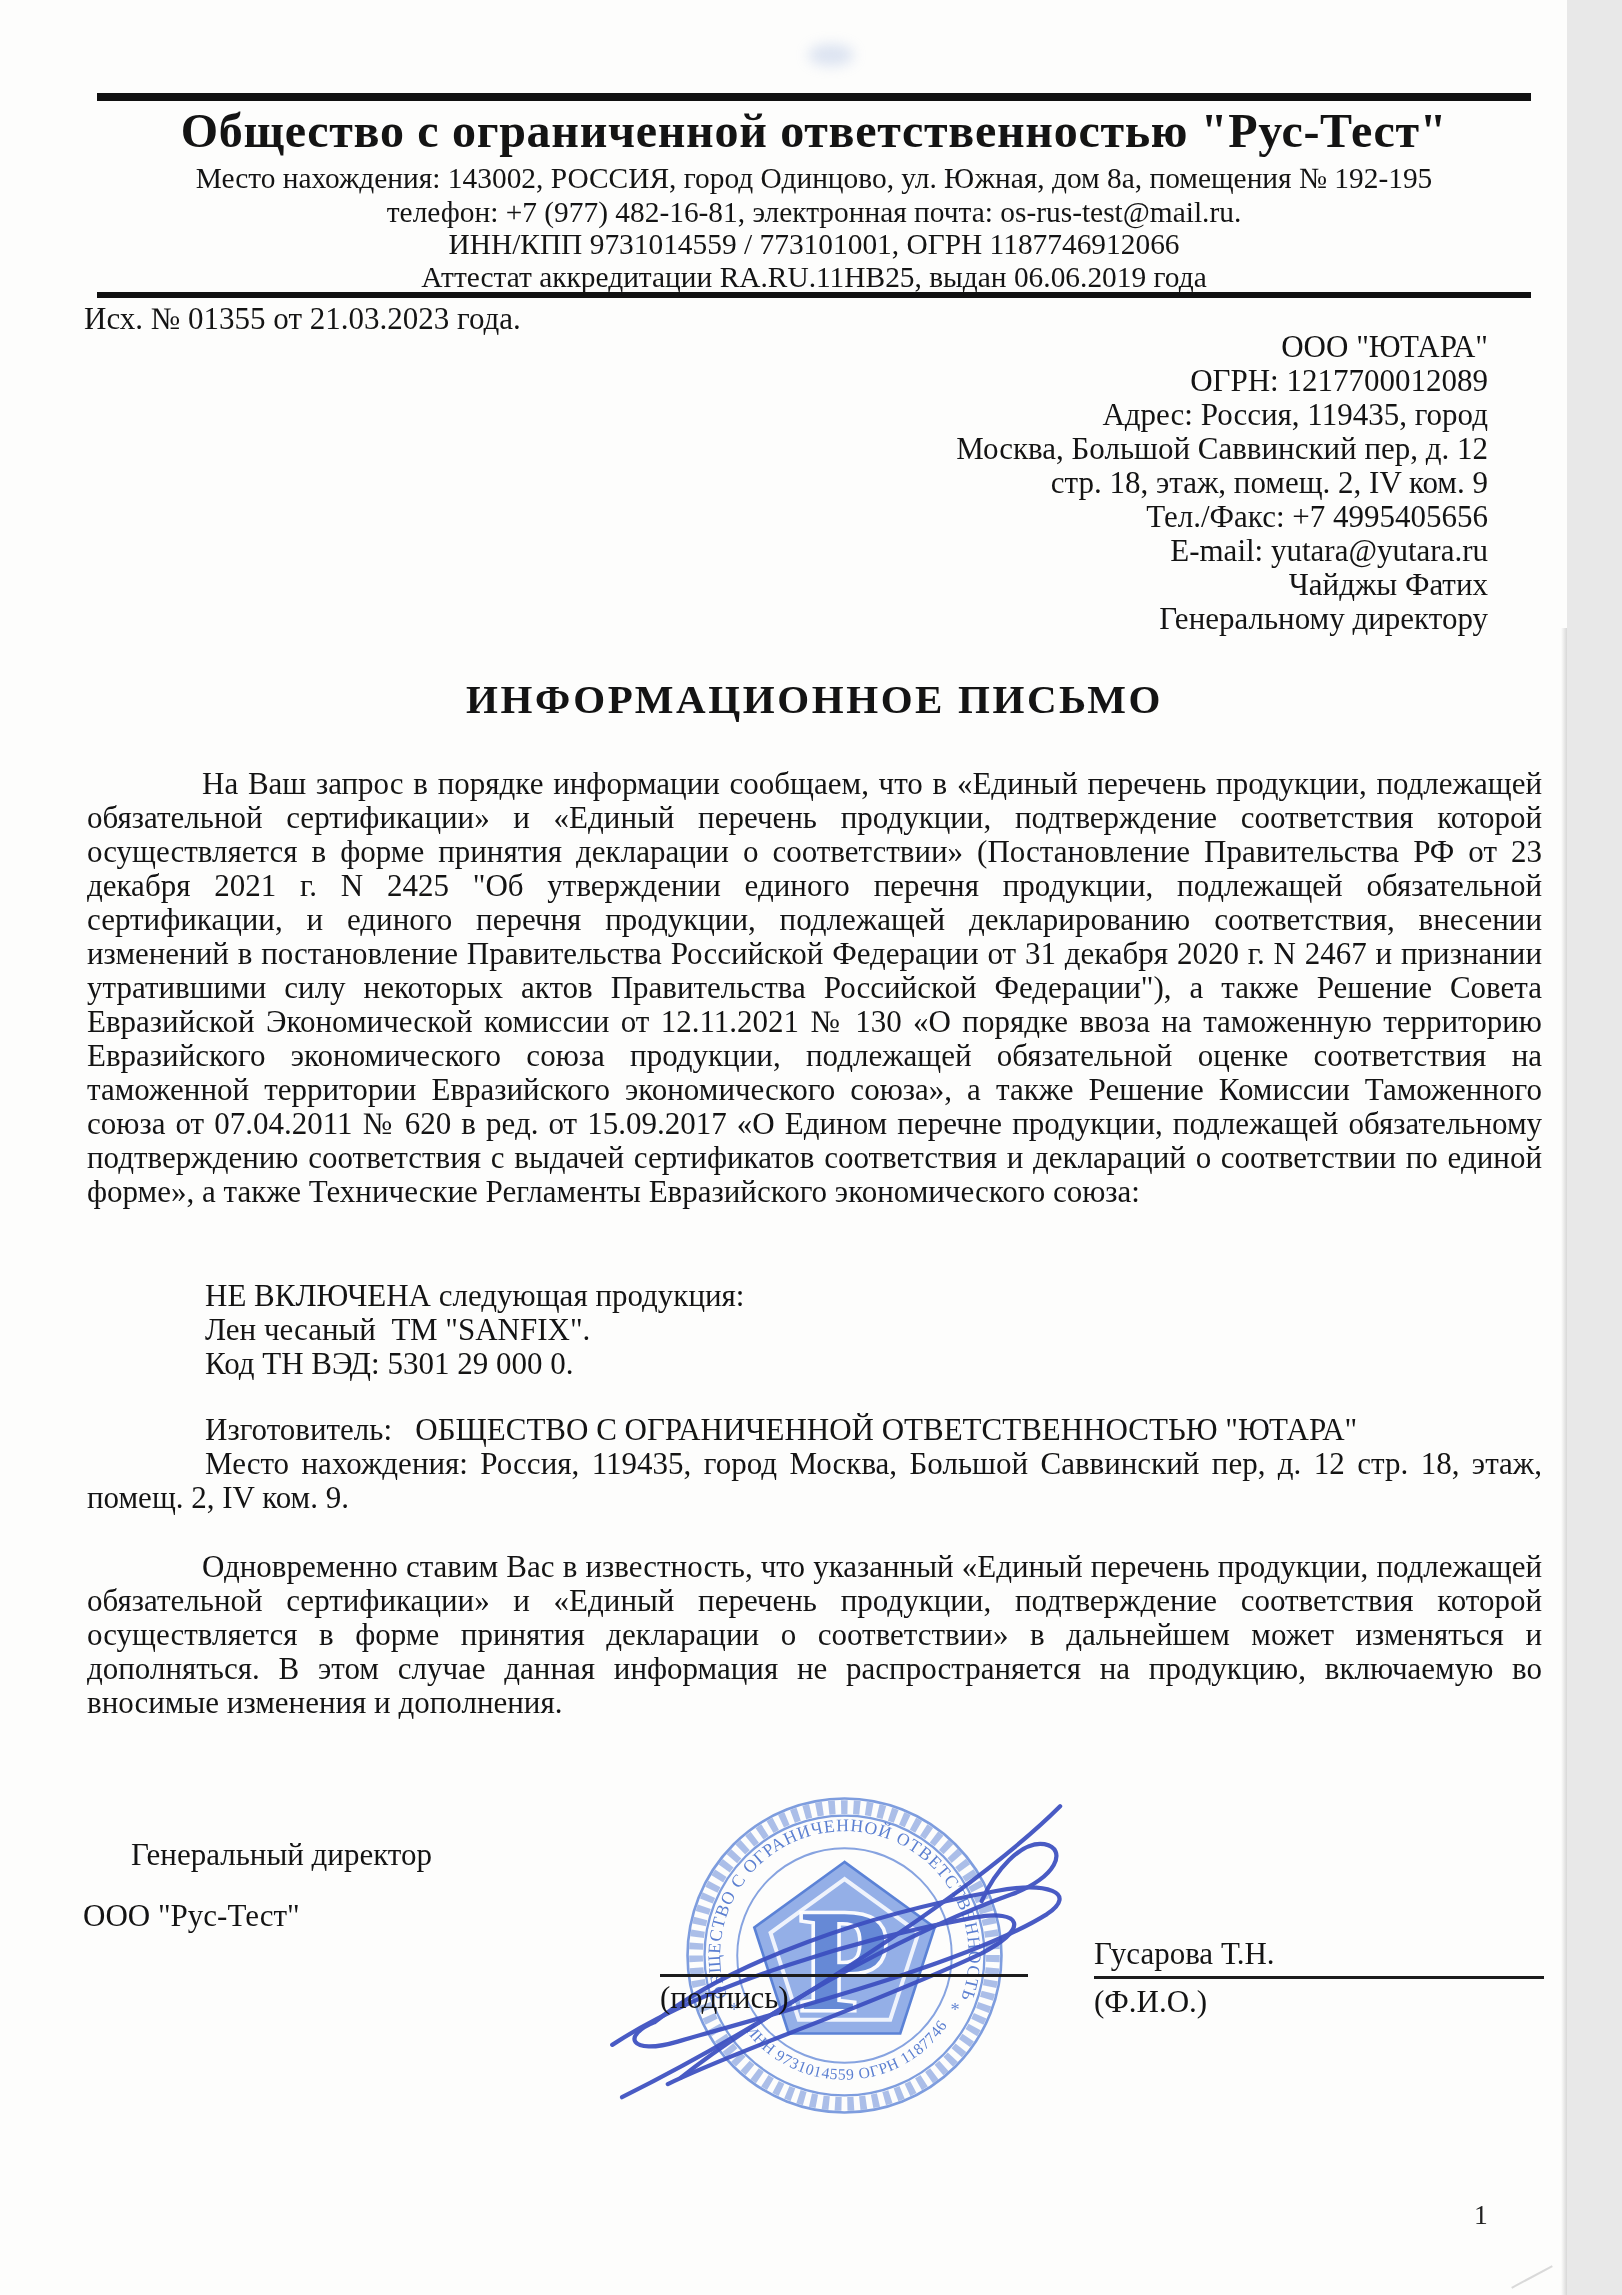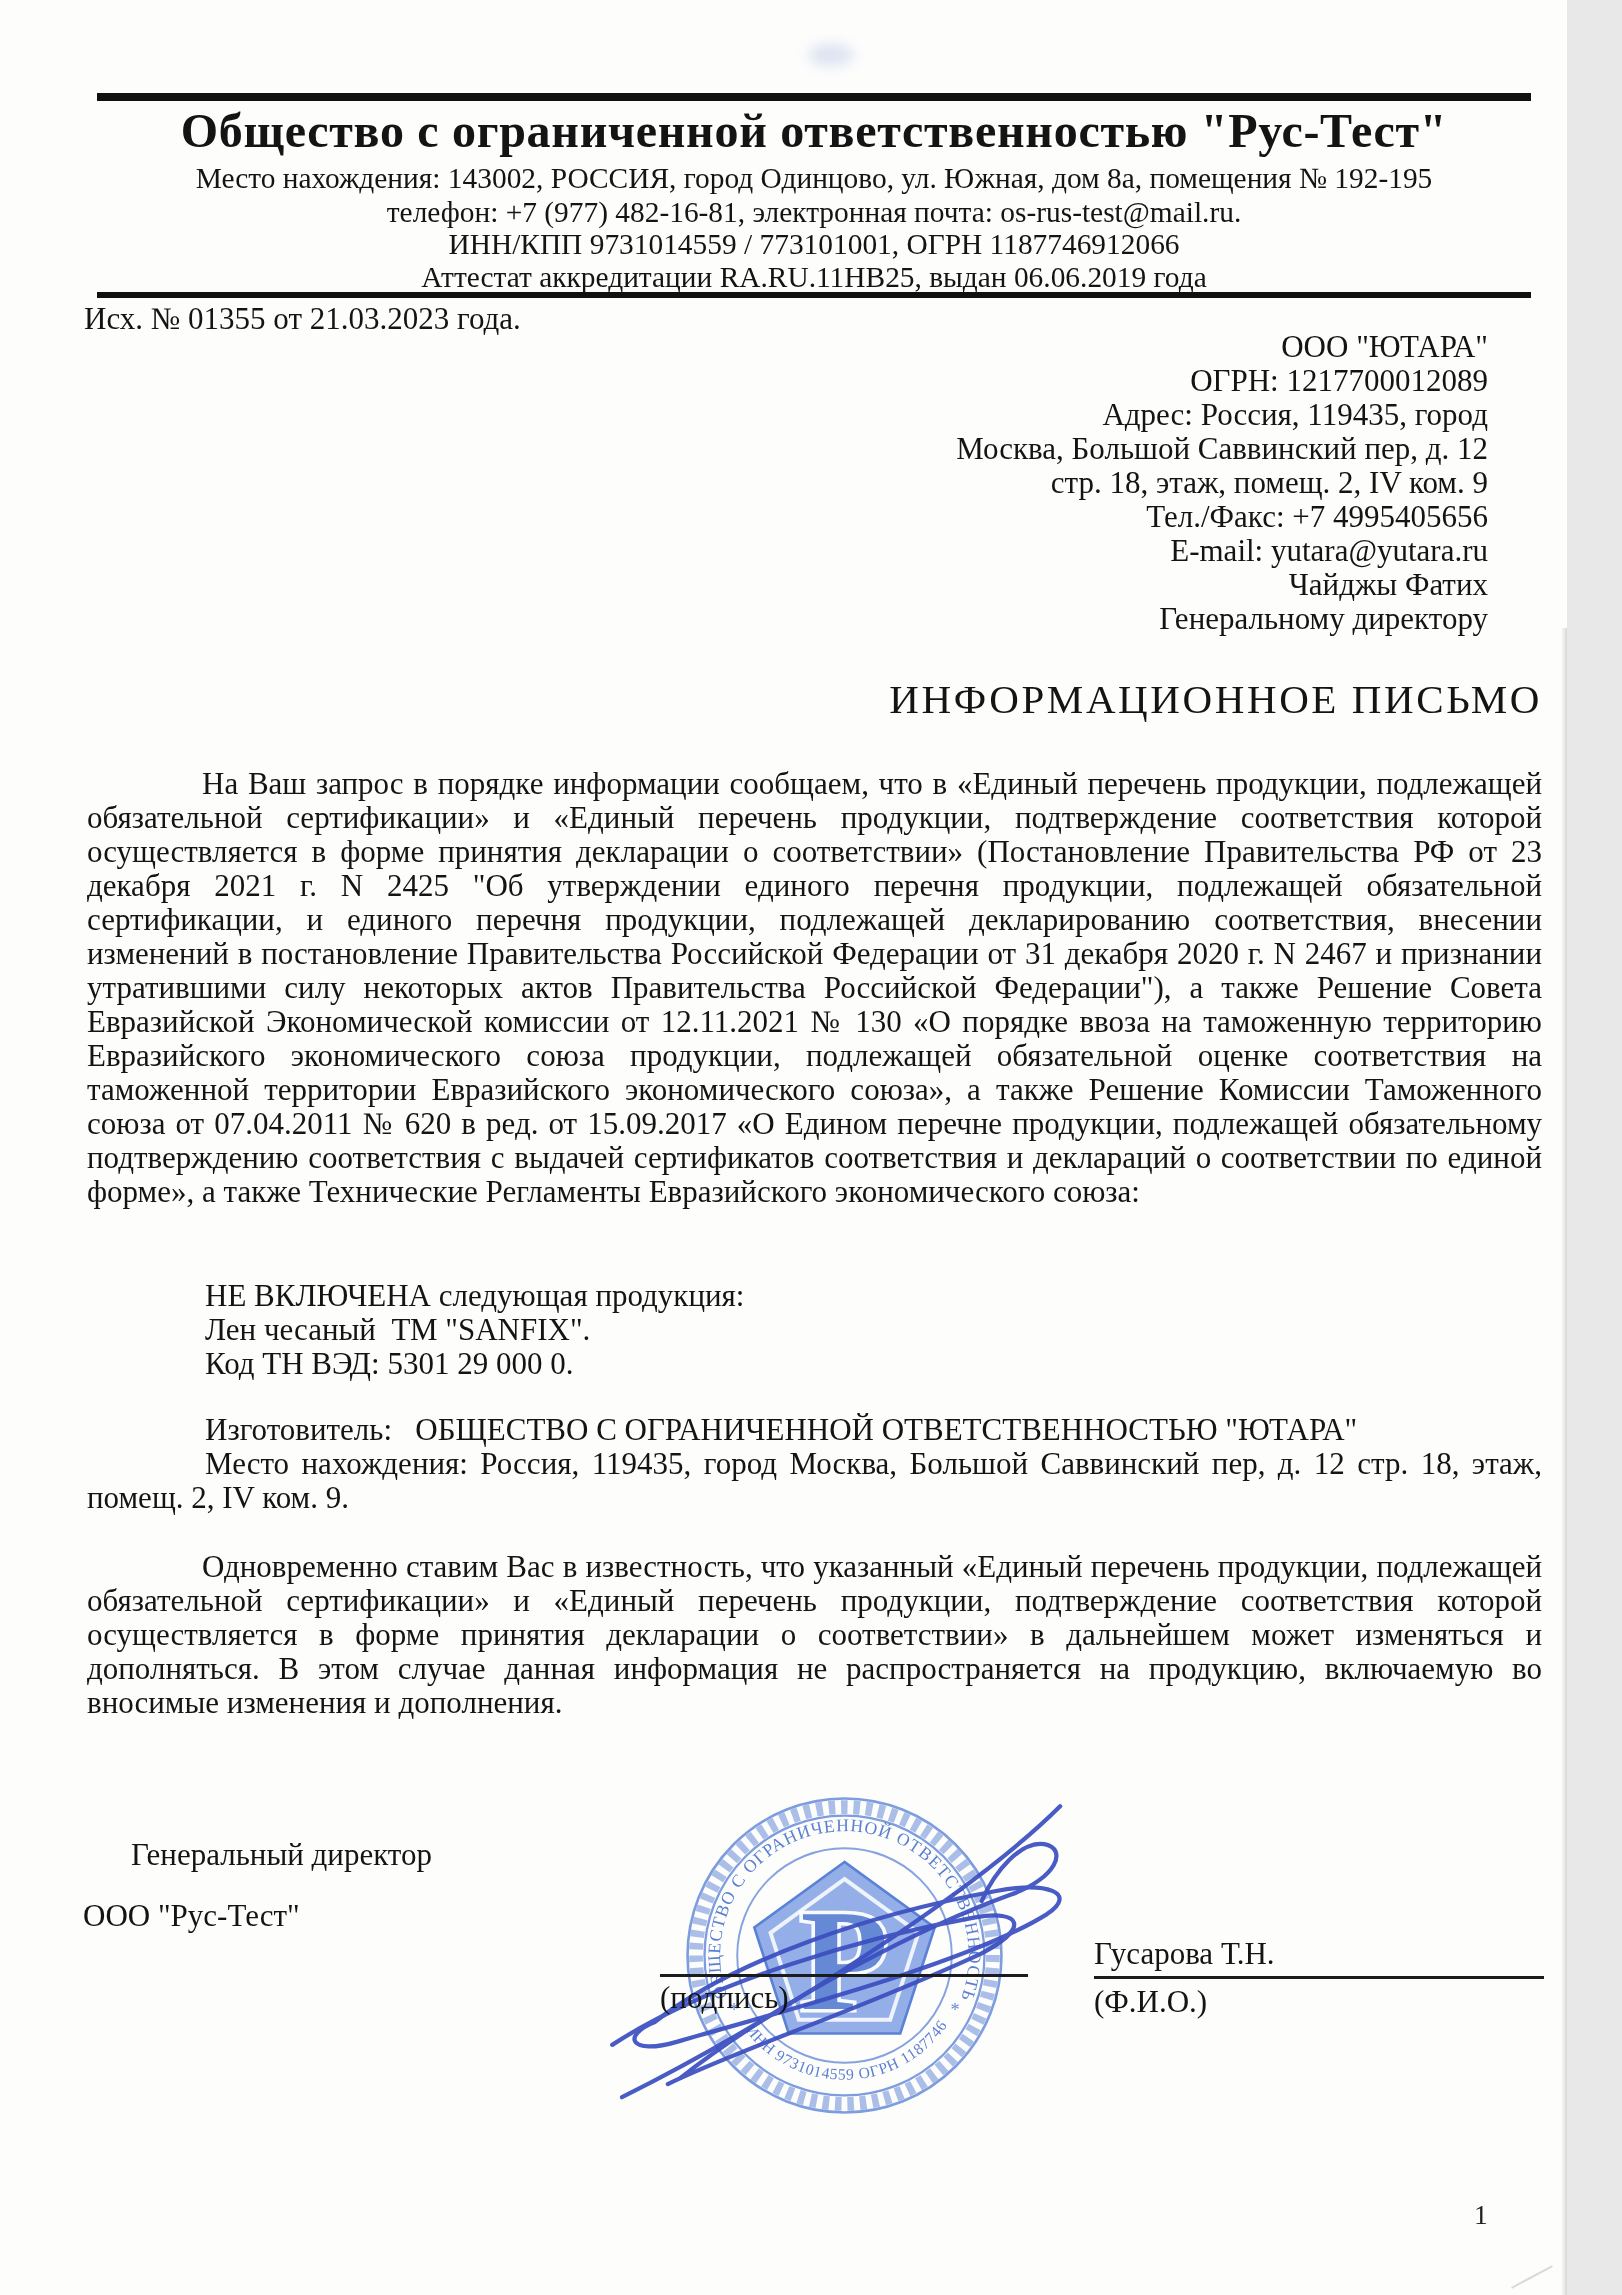--- a/index.html
+++ b/index.html
@@ -8,21 +8,21 @@
     width:1567px;height:2295px;
     background:#fdfdfc;
     font-family:"Liberation Serif","DejaVu Serif",serif;
     color:#141414;
     overflow:hidden;
   }
   .abs{position:absolute;}
   .rule{background:#111;}
   .hdr-line{left:97px;width:1434px;font-size:29.4px;line-height:33px;text-align:center;}
   .company{left:97px;width:1434px;font-size:48px;font-weight:bold;letter-spacing:0.7px;text-align:center;}
-  .doc-title{left:87px;width:1455px;font-size:41px;font-weight:normal;letter-spacing:2.6px;text-align:right;}
+  .doc-title{left:87px;width:1455px;font-size:41px;font-weight:bold;letter-spacing:2.6px;text-align:center;}
   .body-par{
     left:87px;width:1455px;
     font-size:31px;line-height:34px;
     text-align:justify;text-indent:115px;
   }
   .plain-line{left:87px;width:1455px;font-size:31px;line-height:34px;white-space:pre-wrap;}
   .indented{padding-left:118px;}
   .recipient{
     right:79px;width:916px;
     font-size:31px;line-height:34px;text-align:right;

